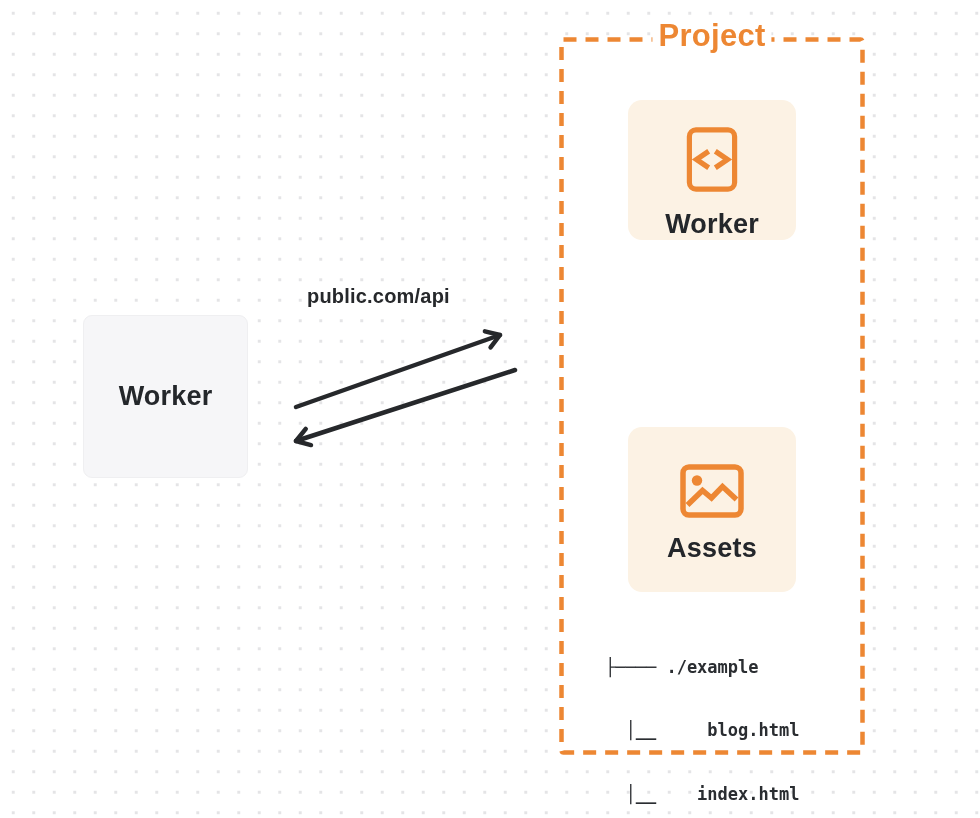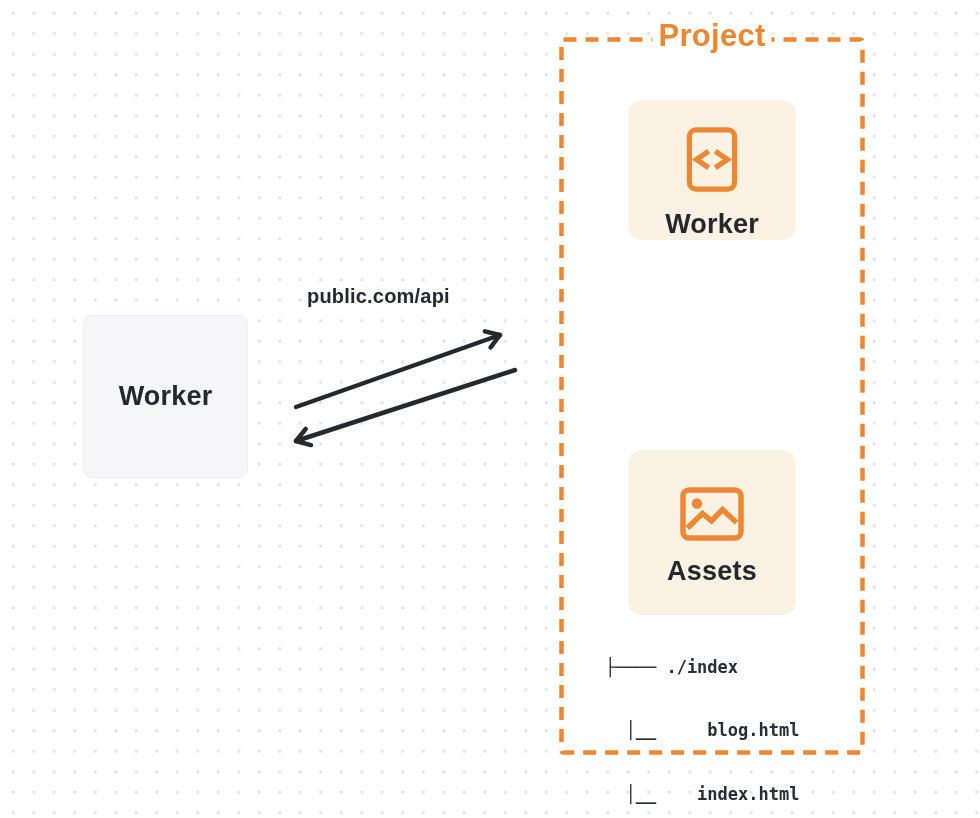--- a/index.html
+++ b/index.html
@@ -33,21 +33,21 @@
     position:absolute;left:50%;top:0;transform:translate(-50%,-54%);
     background:#ffffff;padding:0 6px;
     font-weight:700;font-size:31px;color:#ed8733;letter-spacing:.3px;
     white-space:nowrap;z-index:2;
   }
   .card{
     position:absolute;left:69px;width:168px;background:#fcf2e4;border-radius:14px;
     display:flex;flex-direction:column;align-items:center;box-sizing:border-box;
   }
   .card.worker{top:63px;height:140px;padding-top:27px;}
-  .card.assets{top:413px;height:165px;padding-top:37px;}
+  .card.assets{top:390px;height:165px;padding-top:37px;}
   .card-label{font-weight:700;font-size:27px;color:#24272b;letter-spacing:.2px;}
   .card.worker .card-label{margin-top:17px;}
   .card.assets .card-label{margin-top:15px;}
   .icon{display:block;}
   .file-tree{
     position:absolute;left:46px;top:577px;
     font-family:"DejaVu Sans Mono",monospace;
     font-size:17px;line-height:21.3px;font-weight:700;
     color:#2a2d31;white-space:pre;z-index:2;
   }
@@ -92,20 +92,20 @@
     <div class="card assets">
       <svg class="icon" width="64" height="54" viewBox="0 0 64 54">
         <rect x="3" y="3" width="58" height="48" rx="6" fill="none" stroke="#ed8733" stroke-width="5.5"></rect>
         <circle cx="17" cy="16.5" r="5.2" fill="#ed8733"></circle>
         <path d="M7.5 41 L22.5 26.5 L31.5 34 L42.5 22.5 L56.5 35.5" fill="none" stroke="#ed8733" stroke-width="5.5" stroke-linejoin="miter"></path>
       </svg>
       <span class="card-label">Assets</span>
     </div>
 
     <div class="file-tree">
-      <div>├──── ./index</div>
+      <div>├──── ./example</div>
       <div>  │__     blog.html</div>
       <div>  │__    index.html</div>
       
     </div>
   </div>
 
 </div>
 
 </body></html>

